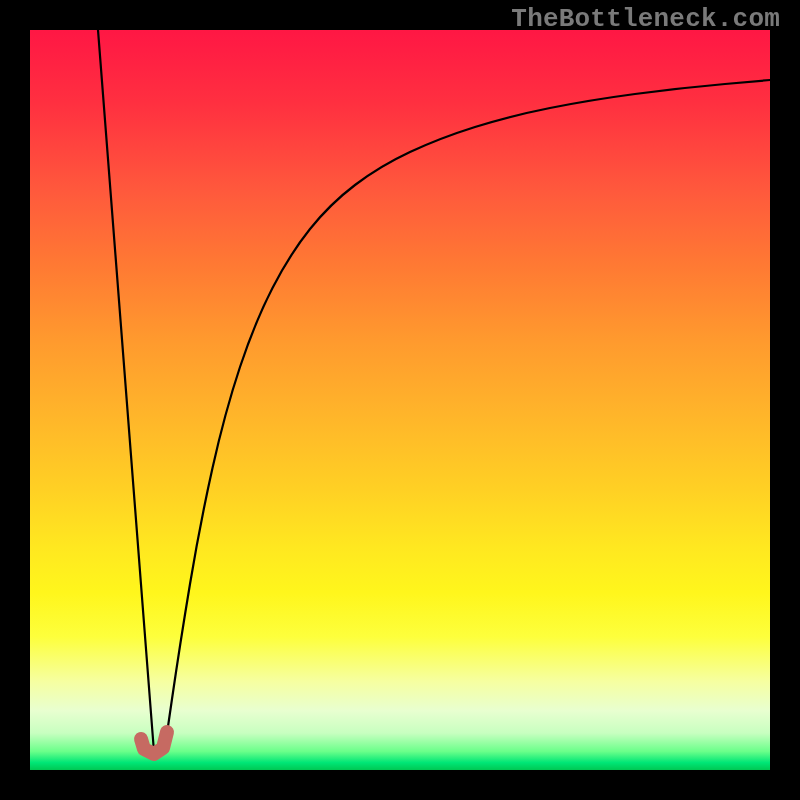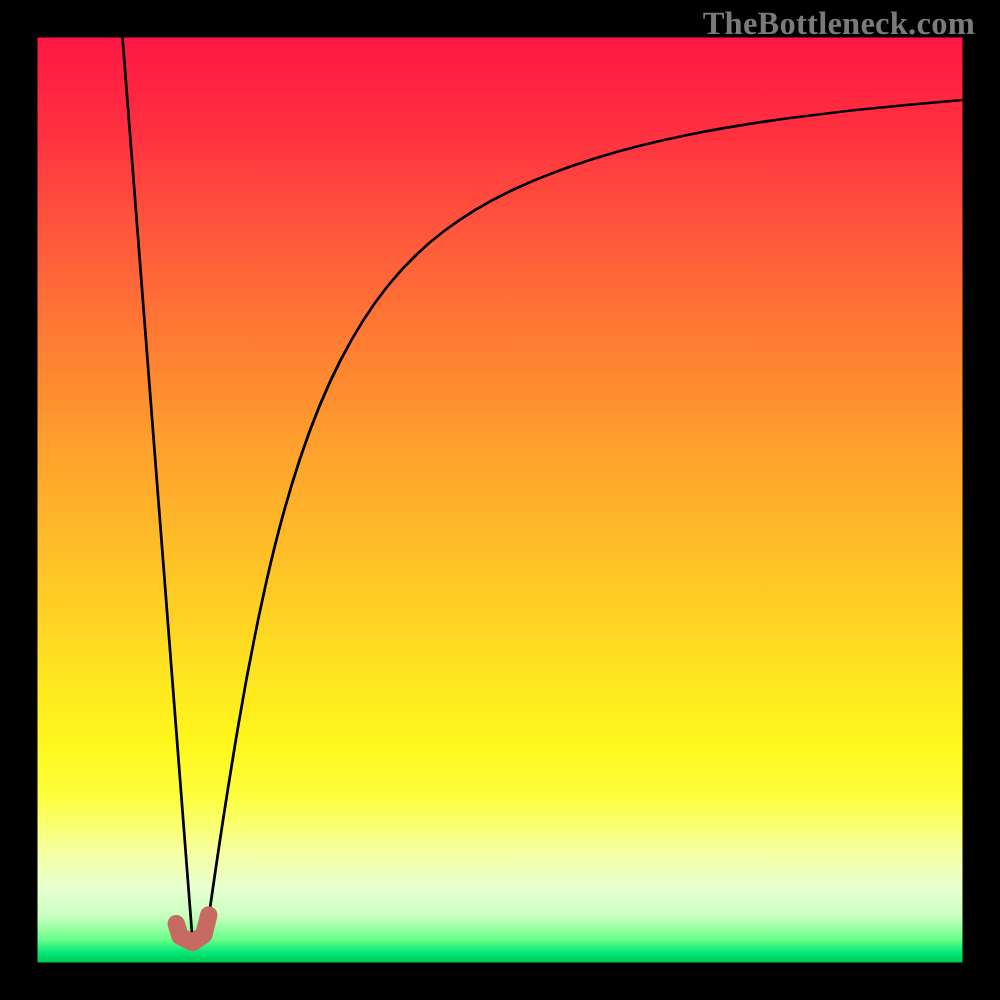--- a/index.html
+++ b/index.html
@@ -7,21 +7,21 @@
   .frame {
     position: relative;
     width: 800px;
     height: 800px;
     background: #000;
   }
   .watermark {
     position: absolute;
     top: 4px;
     right: 20px;
-    font-family: Liberation Serif, serif;
+    font-family: Liberation Mono, monospace;
     font-size: 26px;
     font-weight: 600;
     color: #7a7a7a;
     letter-spacing: 0.2px;
     z-index: 5;
   }
   .plot-area {
     position: absolute;
     left: 30px;
     top: 30px;

